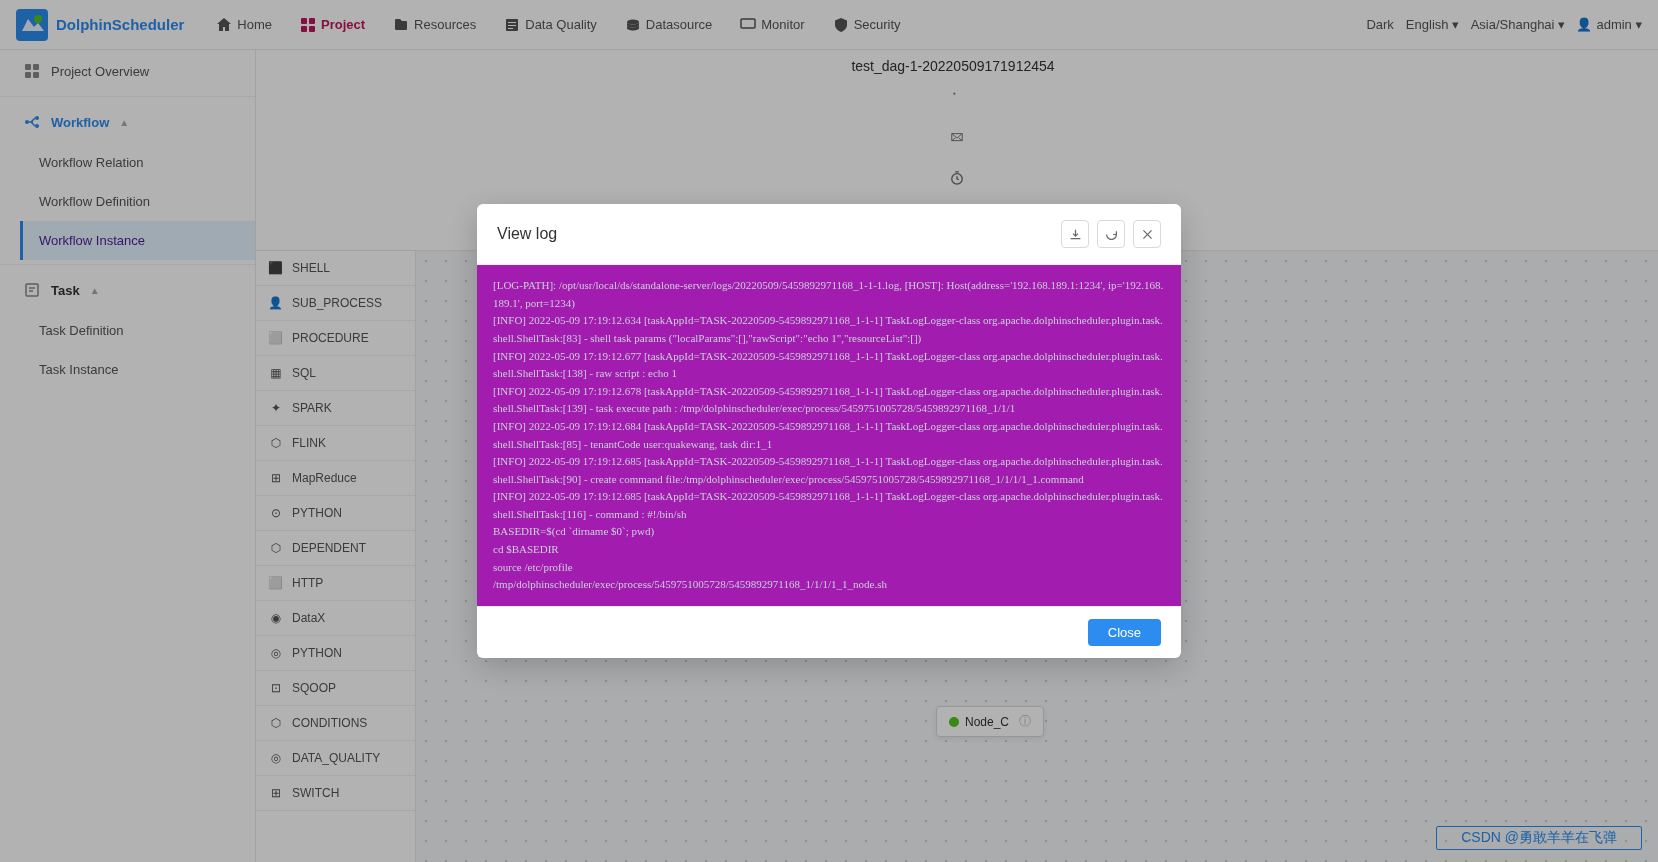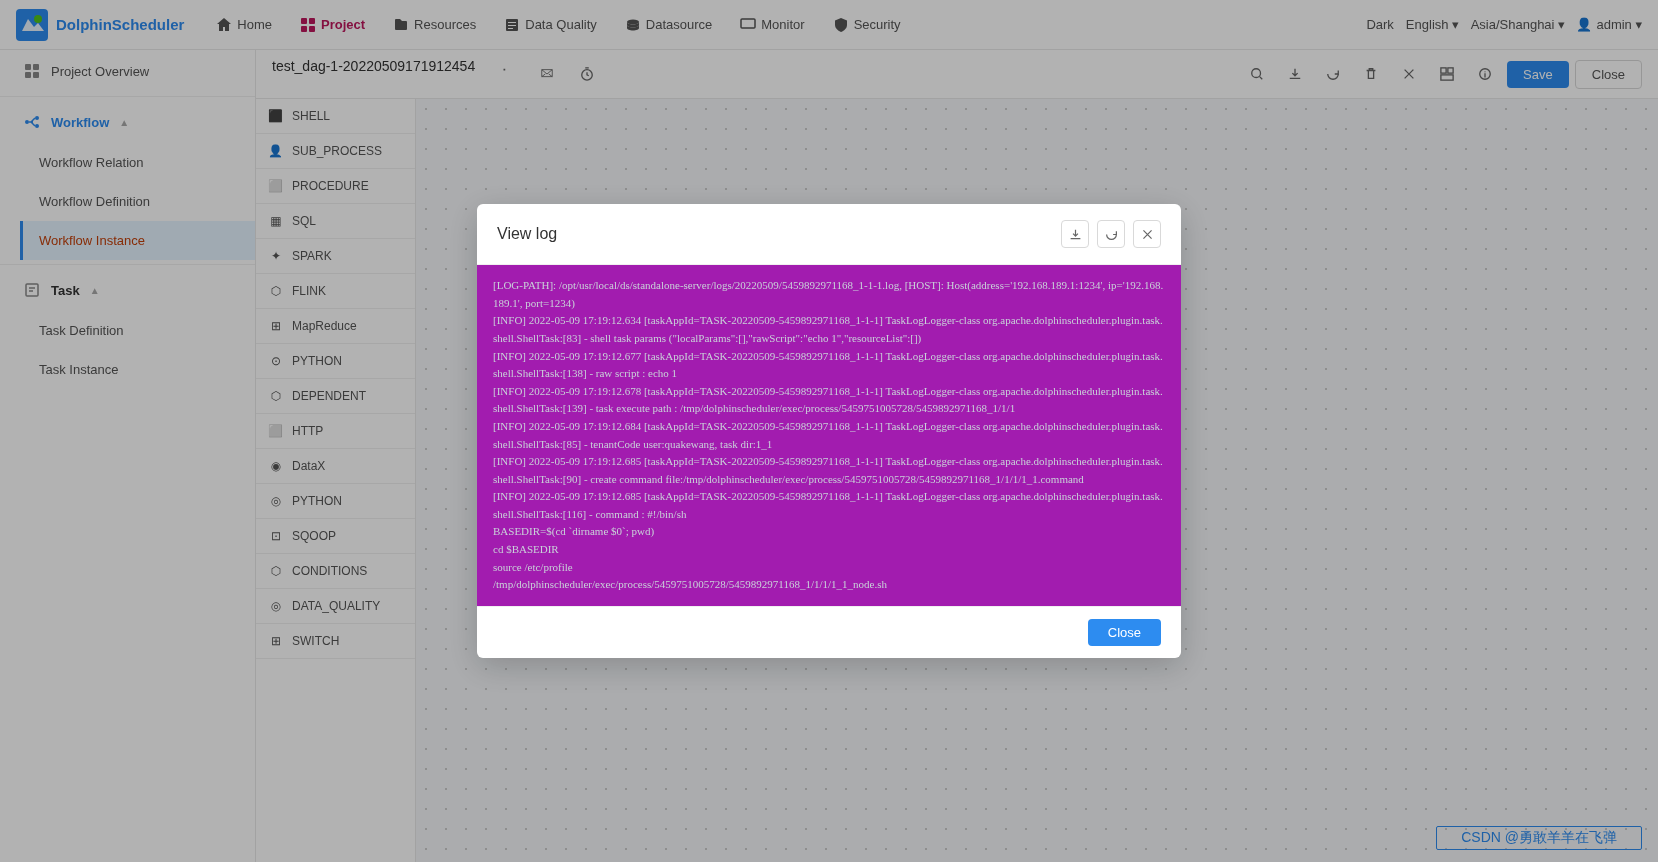--- a/index.html
+++ b/index.html
@@ -24,35 +24,35 @@
 
     
     .layout { display: flex; height: calc(862px - 50px); }
 
     
     .sidebar { width: 256px; background: #fff; border-right: 1px solid #e8e8e8; overflow-y: auto; flex-shrink: 0; }
     .sidebar-item {
       display: flex; align-items: center; gap: 10px; padding: 12px 20px;
       cursor: pointer; color: #555; font-size: 13px; border-left: 3px solid transparent;
     }
-    .sidebar-item.active { background: #e6f4ff; color: #c2410c; border-left-color: #2d8cf0; font-weight: 500; }
+    .sidebar-item.active { background: #e6f4ff; color: #4c1d95; border-left-color: #2d8cf0; font-weight: 500; }
     .sidebar-item.group-header { font-weight: 600; color: #333; justify-content: flex-start; }
     .sidebar-sub { padding-left: 20px; }
     .sidebar-sub .sidebar-item { padding-left: 16px; font-size: 13px; }
     .sidebar-icon { width: 18px; height: 18px; display: flex; align-items: center; justify-content: center; color: #888; }
     .chevron { font-size: 10px; color: #aaa; }
     .divider { height: 1px; background: #f0f0f0; margin: 4px 0; }
 
     
     .main { flex: 1; display: flex; flex-direction: column; background: #f5f7fa; overflow: hidden; }
 
     
     .toolbar {
-      display: flex; align-items: flex-start; padding: 8px 16px; background: #fff;
-      border-bottom: 1px solid #e8e8e8; gap: 8px; flex-shrink: 0;
+      display: flex; align-items: center; padding: 8px 16px; background: #fff;
+      border-bottom: 1px solid #e8e8e8; gap: 8px; flex-shrink: 0; flex-direction: column;
     }
     .toolbar-title { font-size: 14px; font-weight: 500; color: #333; margin-right: 8px; }
     .toolbar-icon-btn {
       width: 32px; height: 32px; border: none; background: transparent;
       cursor: pointer; border-radius: 4px; display: flex; align-items: center; justify-content: center; color: #666;
     }
     .toolbar-spacer { flex: 1; }
     .toolbar-right { display: flex; align-items: center; gap: 6px; }
     .btn-save { background: #2d8cf0; color: #fff; border: none; padding: 6px 16px; border-radius: 4px; cursor: pointer; font-size: 13px; }
     .btn-close { background: transparent; border: 1px solid #d9d9d9; padding: 6px 16px; border-radius: 4px; cursor: pointer; font-size: 13px; color: #555; }

